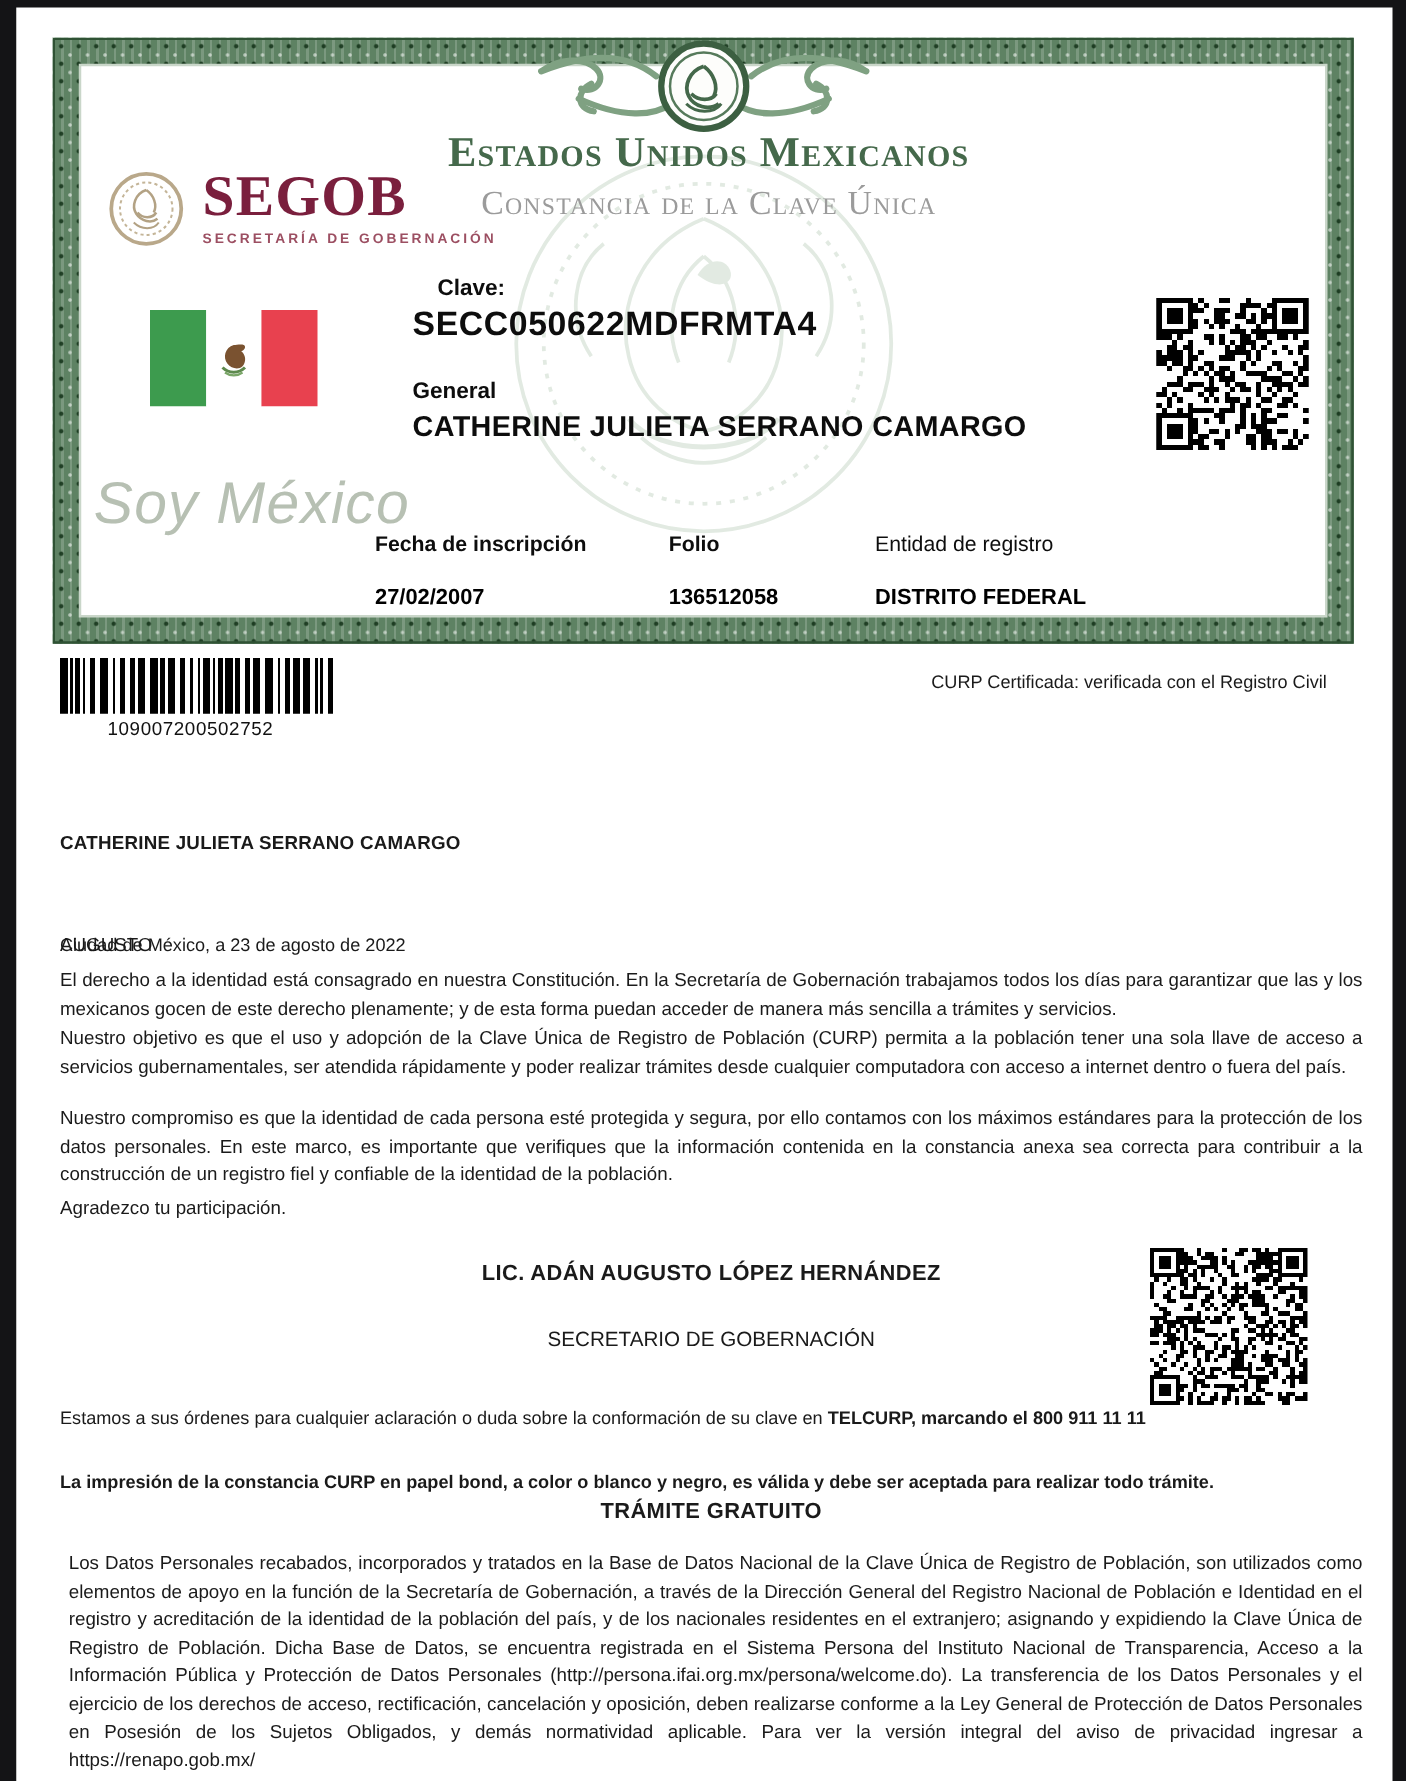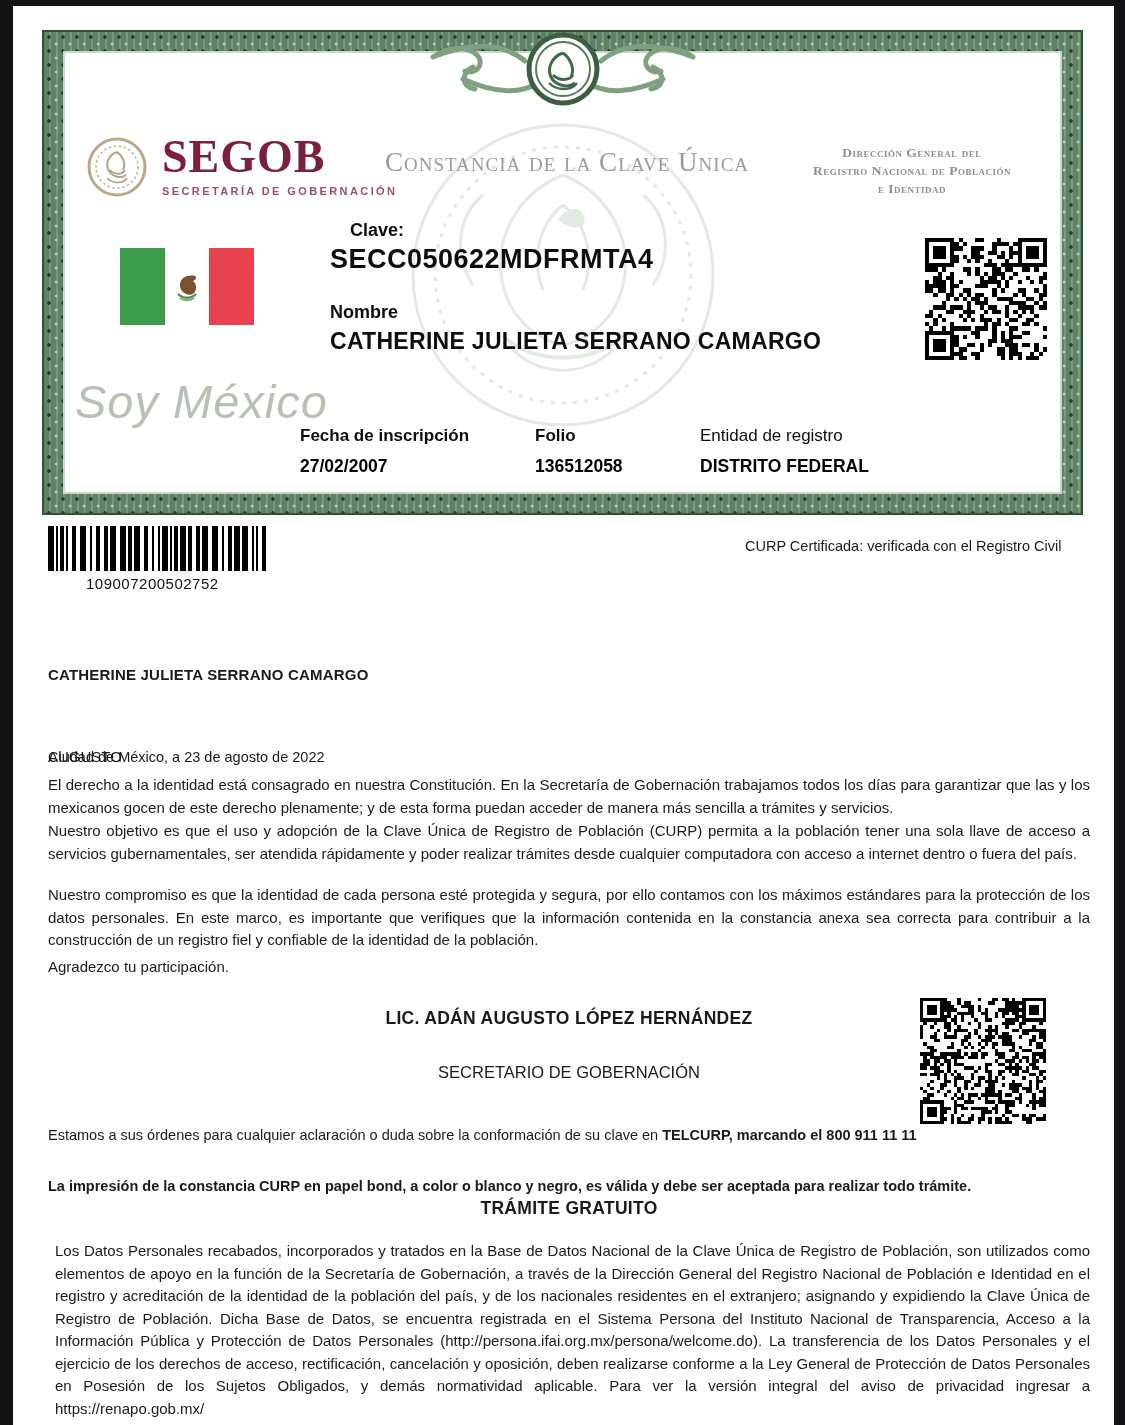--- a/index.html
+++ b/index.html
@@ -53,21 +53,21 @@
   .f-label{font-weight:bold;font-size:18px;color:#0d0d0d;}
   .f-label-reg{font-weight:normal;font-size:18px;color:#0d0d0d;}
   .clave-label{position:absolute;left:288px;top:190px;margin-left:20px;}
   .clave-value{position:absolute;left:288px;top:214px;font-weight:bold;font-size:27px;color:#0d0d0d;letter-spacing:.5px;}
   .nombre-label{position:absolute;left:288px;top:272px;}
   .nombre-value{position:absolute;left:288px;top:298px;font-weight:bold;font-size:23px;color:#0d0d0d;letter-spacing:.3px;}
 
   .row-fields{position:absolute;left:0;top:396px;width:100%;}
   .rf{position:absolute;}
   .rf .lab{font-size:17px;}
-  .rf .val{font-size:17.5px;font-weight:bold;margin-top:10px;}
+  .rf .val{font-size:17.5px;font-weight:bold;margin-top:21px;}
   .rf-fecha{left:258px;} .rf-folio{left:493px;} .rf-entidad{left:658px;}
 
   
   .qr1{position:absolute;left:883px;top:208px;width:122px;height:122px;}
   .flag{position:absolute;left:78px;top:218px;width:134px;height:77px;display:flex;}
   .flag .g{flex:1;background:#3d9b4e;} .flag .w{flex:1;background:#fff;position:relative;}
   .flag .r{flex:1;background:#e8414f;}
   .flag-eagle{position:absolute;left:50%;top:50%;transform:translate(-50%,-50%);width:34px;height:34px;}
   .soy-mexico{position:absolute;left:33px;top:344px;font-size:47px;font-style:italic;
     color:#b7c0b3;letter-spacing:1px;}
@@ -153,32 +153,28 @@
           <path d="M24 34 c4 5 12 5 15 0 M31 16 c6 4 9 12 6 18"></path>
           <path d="M21 42 c6 6 16 6 20 0" stroke-width="1.6"></path>
         </g>
       </svg>
       <div class="segob-text">
         <div class="segob-name">SEGOB</div>
         <div class="segob-sub">SECRETARÍA DE GOBERNACIÓN</div>
       </div>
     </div>
 
+    <div class="cert-title">Estados Unidos Mexicanos</div>
     <div class="cert-sub">
       <div>Constancia de la Clave Única</div>
     </div>
-    <div class="cert-agency">
-      <div>Dirección General del</div>
-      <div>Registro Nacional de Población</div>
-      <div>e Identidad</div>
-    </div>
 
     <div class="clave-label f-label">Clave:</div>
     <div class="clave-value">SECC050622MDFRMTA4</div>
-    <div class="nombre-label f-label">Nombre</div>
+    <div class="nombre-label f-label">General</div>
     <div class="nombre-value">CATHERINE JULIETA SERRANO CAMARGO</div>
 
     <div class="qr1"><svg viewBox="0 0 29 29" width="100%" height="100%" shape-rendering="crispEdges">
           <rect width="29" height="29" fill="#fff"></rect>
           <g fill="#000">
             <rect x="8" y="0" width="1" height="1"></rect>
             <rect x="12" y="0" width="1" height="1"></rect>
             <rect x="13" y="0" width="1" height="1"></rect>
             <rect x="17" y="0" width="1" height="1"></rect>
             <rect x="7" y="1" width="1" height="1"></rect>

